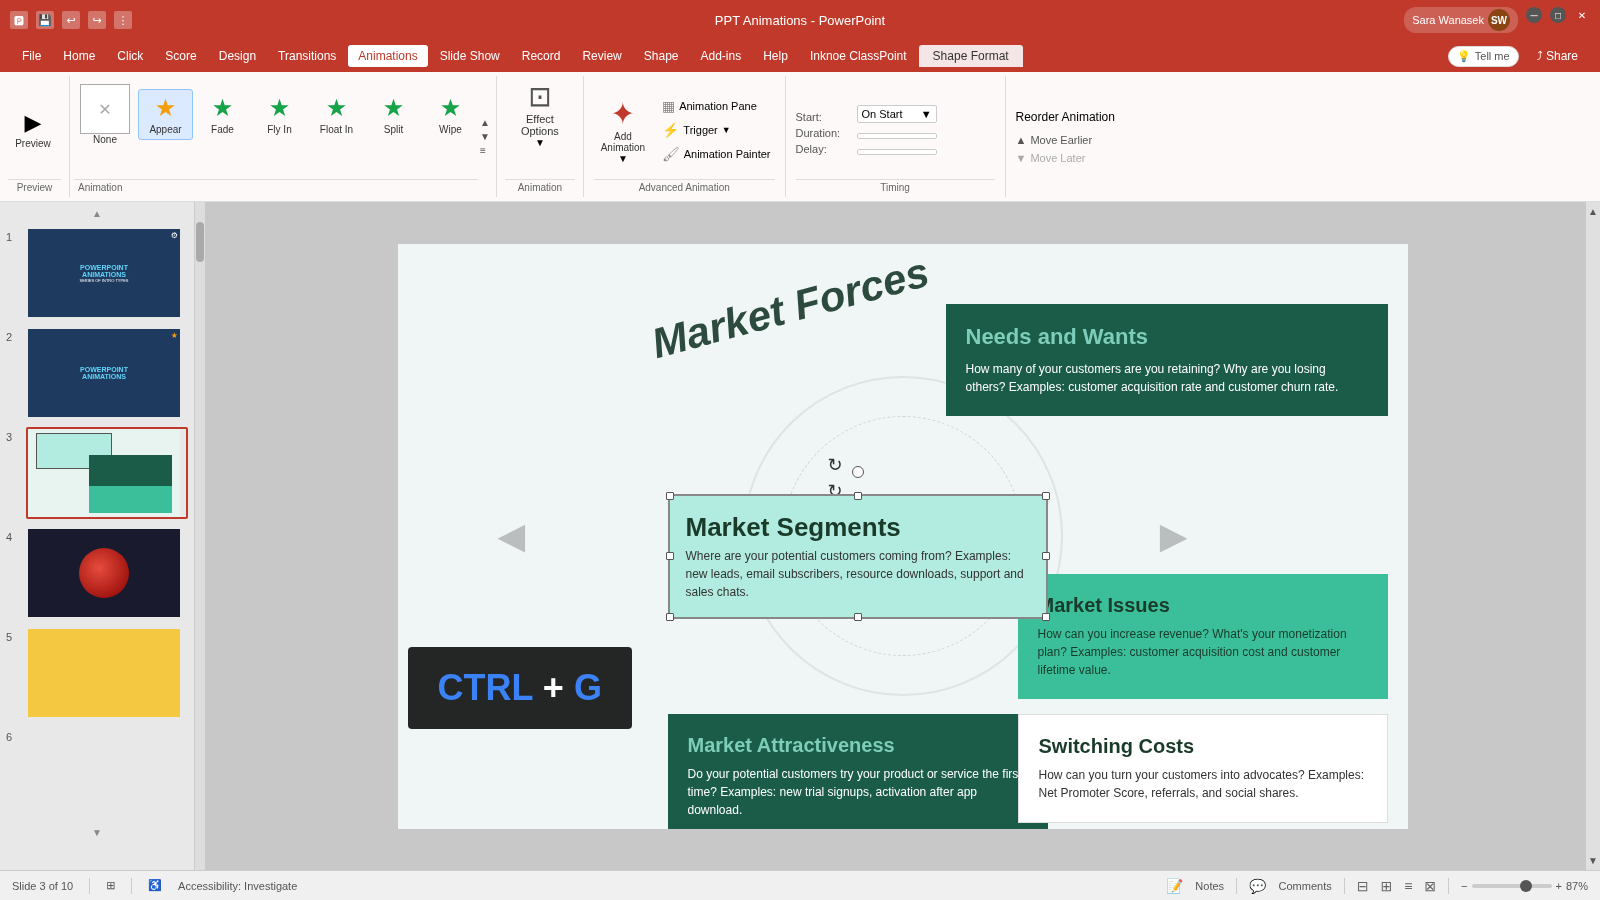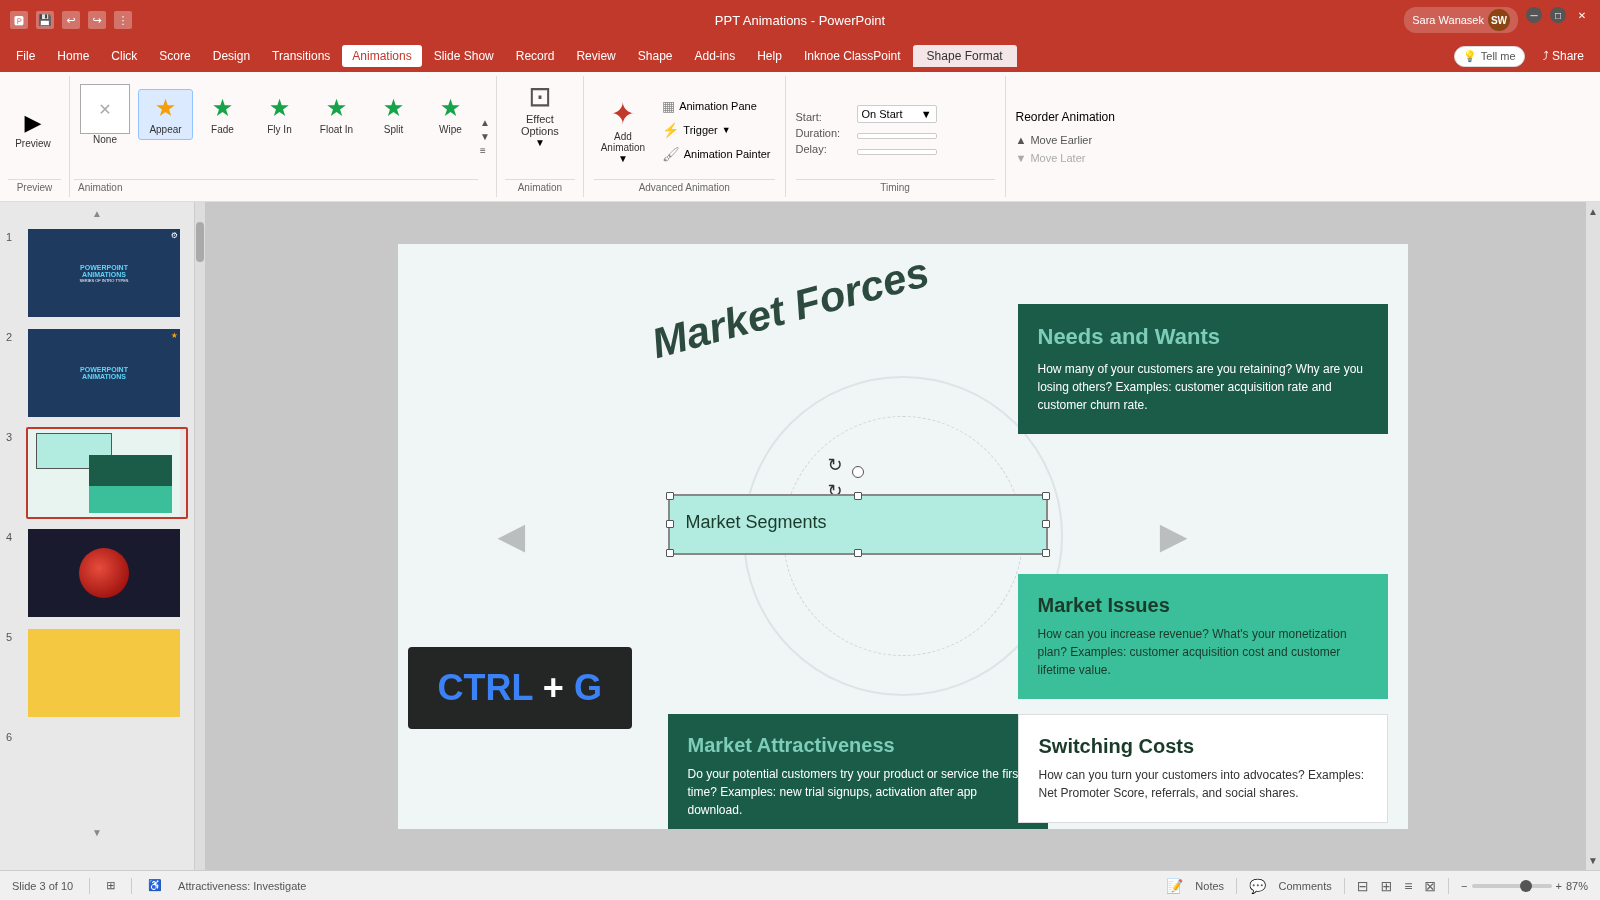--- a/index.html
+++ b/index.html
@@ -22,21 +22,21 @@
     .win-btn { width: 16px; height: 16px; border-radius: 50%; display: flex; align-items: center; justify-content: center; font-size: 10px; color: white; cursor: pointer; }
     .user-badge { display: flex; align-items: center; gap: 4px; background: rgba(255,255,255,0.2); border-radius: 12px; padding: 2px 8px; font-size: 11px; }
     .avatar { width: 22px; height: 22px; background: #8B4513; border-radius: 50%; display: flex; align-items: center; justify-content: center; font-size: 10px; color: white; font-weight: bold; }
 
     
     .menu-bar {
       height: 32px;
       background: #c0392b;
       display: flex;
       align-items: center;
-      padding: 0 6px;
+      padding: 0 12px;
       gap: 2px;
     }
     .menu-item {
       padding: 4px 10px;
       color: white;
       font-size: 12px;
       border-radius: 3px;
       cursor: pointer;
     }
     .menu-item.active { background: white; color: #c0392b; }
@@ -361,21 +361,21 @@
     .market-segments-box {
       position: absolute;
       top: 250px;
       left: 270px;
       width: 380px;
       background: #b2ebe0;
       padding: 16px;
       border: 2px solid #888;
       z-index: 10;
     }
-    .box-title { font-size: 18px; font-weight: normal; color: #1a3a2a; margin-bottom: 4px; }
+    .box-title { font-size: 26px; font-weight: bold; color: #1a3a2a; margin-bottom: 4px; }
     .box-text { font-size: 12px; color: #333; line-height: 1.5; }
 
     
     .selection-handle {
       position: absolute;
       width: 8px;
       height: 8px;
       background: white;
       border: 1px solid #555;
       border-radius: 1px;
@@ -397,21 +397,21 @@
       border: 1px solid #555;
       border-radius: 50%;
       background: white;
     }
 
     
     .needs-wants-box {
       position: absolute;
       top: 60px;
       right: 20px;
-      width: 370px;
+      width: 442px;
       background: #1a5c48;
       padding: 20px;
     }
     .needs-wants-title { font-size: 22px; font-weight: bold; color: #7ecdb8; margin-bottom: 10px; }
     .needs-wants-text { font-size: 12px; color: white; line-height: 1.5; }
 
     
     .market-issues-box {
       position: absolute;
       top: 330px;
@@ -877,20 +877,21 @@
           <div class="selection-handle handle-tl"></div>
           <div class="selection-handle handle-tm"></div>
           <div class="selection-handle handle-tr"></div>
           <div class="selection-handle handle-ml"></div>
           <div class="selection-handle handle-mr"></div>
           <div class="selection-handle handle-bl"></div>
           <div class="selection-handle handle-bm"></div>
           <div class="selection-handle handle-br"></div>
           <div class="rotate-handle"></div>
           <div class="box-title">Market Segments</div>
+          <div class="box-text">Where are your potential customers coming from? Examples: new leads, email subscribers, resource downloads, support and sales chats.</div>
         </div>
 
         <div class="needs-wants-box">
           <div class="needs-wants-title">Needs and Wants</div>
           <div class="needs-wants-text">How many of your customers are you retaining? Why are you losing others? Examples: customer acquisition rate and customer churn rate.</div>
         </div>
 
         <div class="market-issues-box">
           <div class="market-issues-title">Market Issues</div>
           <div class="market-issues-text">How can you increase revenue? What's your monetization plan? Examples: customer acquisition cost and customer lifetime value.</div>
@@ -924,21 +925,21 @@
 
 </div>
 
 <div class="status-bar">
   <div class="status-left">
     <span>Slide 3 of 10</span>
     <div class="status-divider"></div>
     <span>⊞</span>
     <div class="status-divider"></div>
     <span>♿</span>
-    <span>Attractiveness: Investigate</span>
+    <span>Accessibility: Investigate</span>
   </div>
   <div class="status-right">
     <span class="status-icon">📝</span>
     <span>Notes</span>
     <div class="status-divider"></div>
     <span class="status-icon">💬</span>
     <span>Comments</span>
     <div class="status-divider"></div>
     <span class="status-icon">⊟</span>
     <span class="status-icon">⊞</span>

